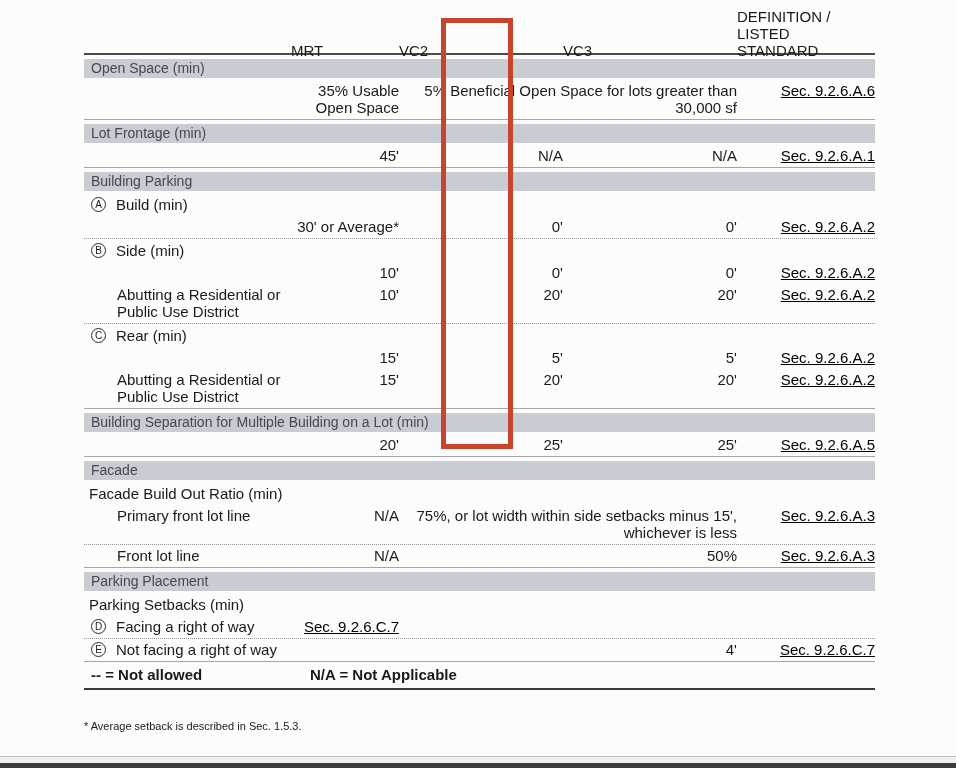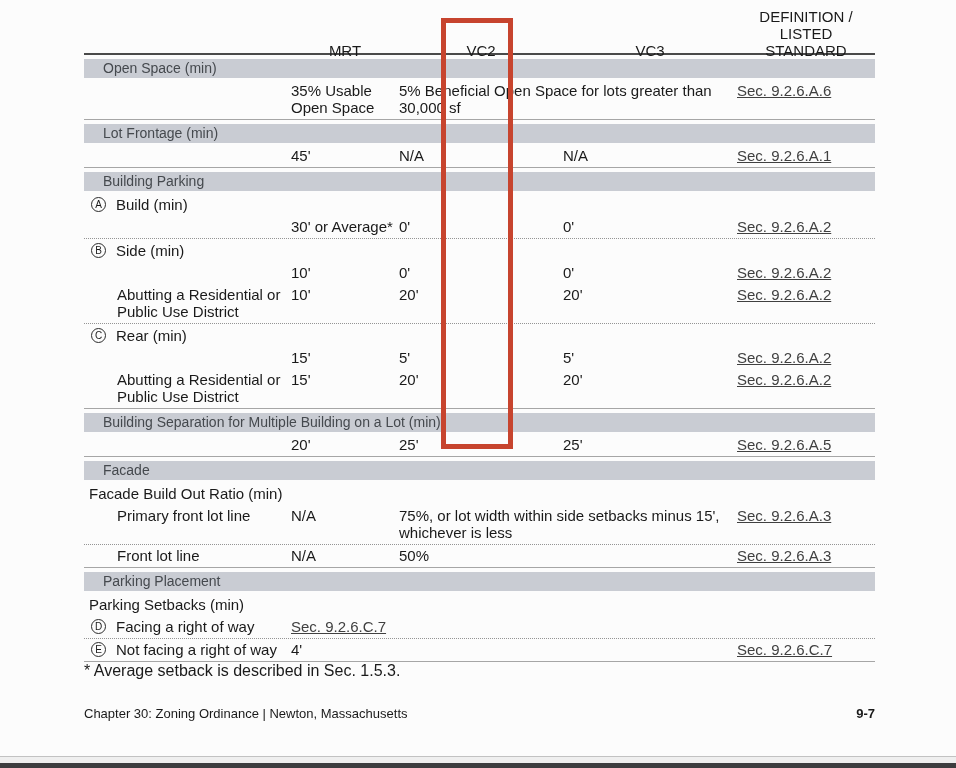--- a/index.html
+++ b/index.html
@@ -5,44 +5,44 @@
   html,body{margin:0;padding:0;}
   body{
     width:956px;height:768px;position:relative;overflow:hidden;
     background:#fcfcfc;color:#1a1a1a;
     font-family:"Liberation Sans", sans-serif;
   }
   .page{padding:8px 81px 0 84px;}
   .table{position:relative;width:791px;font-size:15px;}
   .grid{display:grid;grid-template-columns:207px 108px 164px 174px 138px;}
   .t-head{height:42px;align-items:end;border-bottom:2px solid #4a4a4a;padding-bottom:3px;}
-  .c{text-align:center;line-height:17px;}
+  .c{text-align:left;line-height:17px;}
   .band{margin:4px 0 2px;background:var(--band,#c9ccd3);color:#45494e;
-        font-size:14px;line-height:19px;height:19px;padding-left:19px;}
+        font-size:14px;line-height:19px;height:19px;padding-left:7px;}
   .subhead{display:flex;align-items:center;height:23px;}
   .subhead.noband{padding-left:5px;}
   .badge{width:15px;height:15px;border:1.4px solid #2b2b2b;border-radius:50%;
          font-size:10px;line-height:14px;text-align:center;margin:0 10px 0 7px;
          box-sizing:border-box;flex:0 0 auto;}
   .vrow{padding:2px 0 3px;align-items:start;}
   .vrow > div{line-height:17px;}
   .lab{padding-left:33px;text-align:left;white-space:pre-line;}
   .lab-flex{padding-left:0;display:flex;align-items:center;white-space:normal;}
-  .cell{text-align:left;white-space:pre-line;}
+  .cell{text-align:right;white-space:pre-line;}
   .span23{grid-column:3/5;}
   .span234{grid-column:2/5;}
-  .sec a{color:#404040;text-decoration:underline;cursor:pointer;}
+  .sec a{color:#000000;text-decoration:underline;cursor:pointer;}
   .b-solid{border-bottom:1px solid #a6a6a6;}
   .b-dot{border-bottom:1px dotted #949494;}
   .legend{display:grid;grid-template-columns:226px auto;font-weight:bold;
           padding:4px 0 5px;border-bottom:2.5px solid #3a3a3a;}
   .legend .l1{padding-left:7px;}
   .vc2box{position:absolute;left:357px;top:10px;width:72px;height:431px;
           border:5px solid var(--hl,#c7442e);box-sizing:border-box;pointer-events:none;}
-  .footnote{margin-top:0;font-size:16px;}
+  .footnote{margin-top:30px;font-size:11px;}
   .pagefoot{display:flex;justify-content:space-between;align-items:baseline;
             margin-top:26px;font-size:13px;width:791px;}
   .pagefoot .pg{font-weight:bold;}
   .bottom-edge{position:absolute;left:0;top:756px;width:956px;}
   .bottom-edge .ln{height:1px;background:#c2c2c2;}
   .bottom-edge .gap{height:6px;background:#efefef;}
   .bottom-edge .bar{height:5px;background:#3d3d3f;}
 </style>
 </head>
 <body>
@@ -190,20 +190,24 @@
 
     <div class="grid vrow b-solid">
       <div class="lab lab-flex">
         <span class="badge">E</span>
         <span>Not facing a right of way</span>
       </div>
       <div class="cell span234">4'</div>
       <div class="cell sec"><a>Sec. 9.2.6.C.7</a></div>
     </div>
 
+    <div class="legend">
+      <div class="l1">-- = Not allowed</div>
+      <div>N/A = Not Applicable</div>
+    </div>
 
   </div>
 
   <div class="footnote">* Average setback is described in Sec. 1.5.3.</div>
 
   <div class="pagefoot">
     <span>Chapter 30: Zoning Ordinance  |  Newton, Massachusetts</span>
     <span class="pg">9-7</span>
   </div>
 </div>

